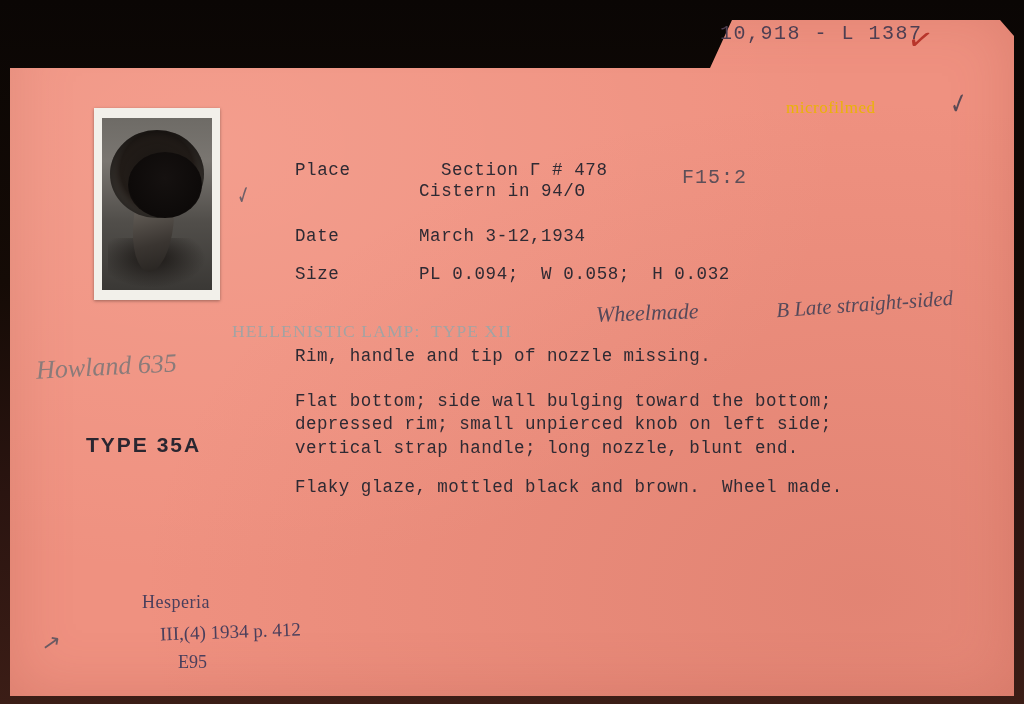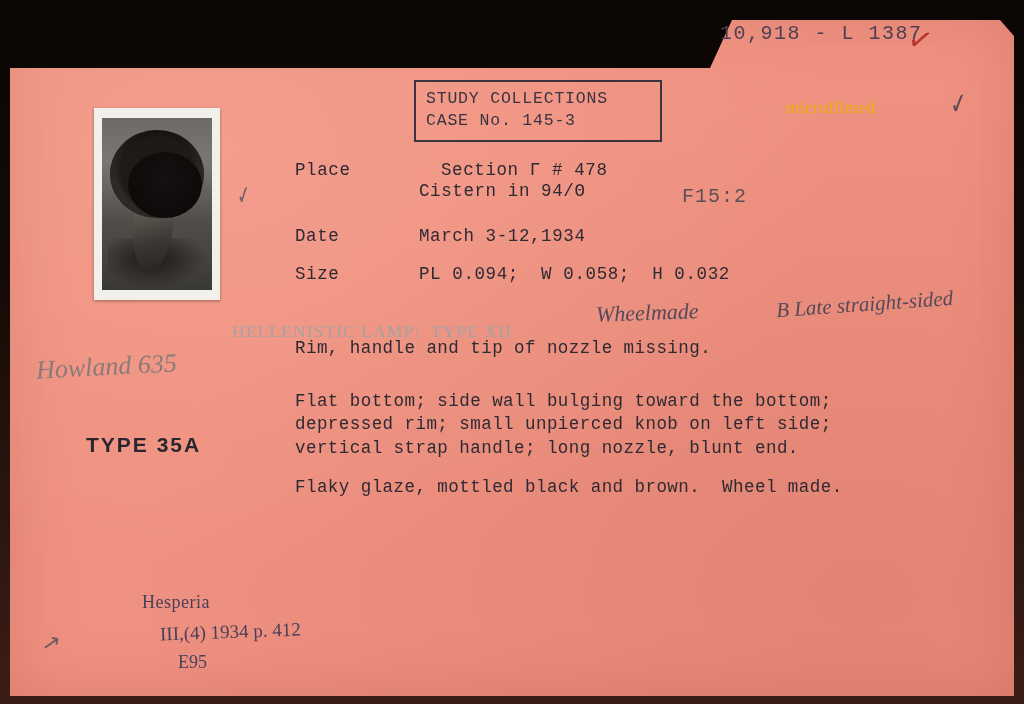--- a/index.html
+++ b/index.html
@@ -205,40 +205,39 @@
   .para {
     position: absolute;
     left: 295px;
     font-family: "Liberation Mono", monospace;
     font-size: 17.5px;
     letter-spacing: 0.45px;
     color: #2e2a33;
     line-height: 1.33;
     white-space: pre;
   }
-  .para1 { top: 337px; }
+  .para1 { top: 345px; }
   .para2 { top: 390px; }
   .para3 { top: 476px; }
 
   
   .pencil {
     position: absolute;
     color: #6b5a62;
     font-family: "Liberation Serif", serif;
     font-style: italic;
   }
   .hand-f152 {
     left: 682px;
     top: 166px;
     font-size: 20px;
     font-family: "Liberation Mono", monospace;
     font-style: normal;
     color: #5d4f58;
     letter-spacing: 1px;
-    margin-top: 19px;
   }
   .hand-wheelmade {
     left: 596px;
     top: 300px;
     font-size: 22px;
     color: #55495a;
     transform: rotate(-2deg);
   }
   .hand-bdate {
     left: 776px;
@@ -320,24 +319,20 @@
   <div class="card">
     <div class="card-texture"></div>
   </div>
 
   <div class="accession">10,918 - L 1387</div>
   <div class="red-check">✓</div>
 
   <div class="microfilmed">microfilmed</div>
   <div class="pencil-check">✓</div>
 
-  <div class="stamp">
-    <div>STUDY COLLECTIONS</div>
-    <div>CASE No. 145-3</div>
-  </div>
 
   <div class="photo-frame">
     <div class="photo-inner">
       <div class="photo-gray"></div>
       <div class="lamp-shadow"></div>
       <div class="lamp-nozzle"></div>
       <div class="lamp-body">
         <div class="lamp-rim"></div>
       </div>
     </div>

